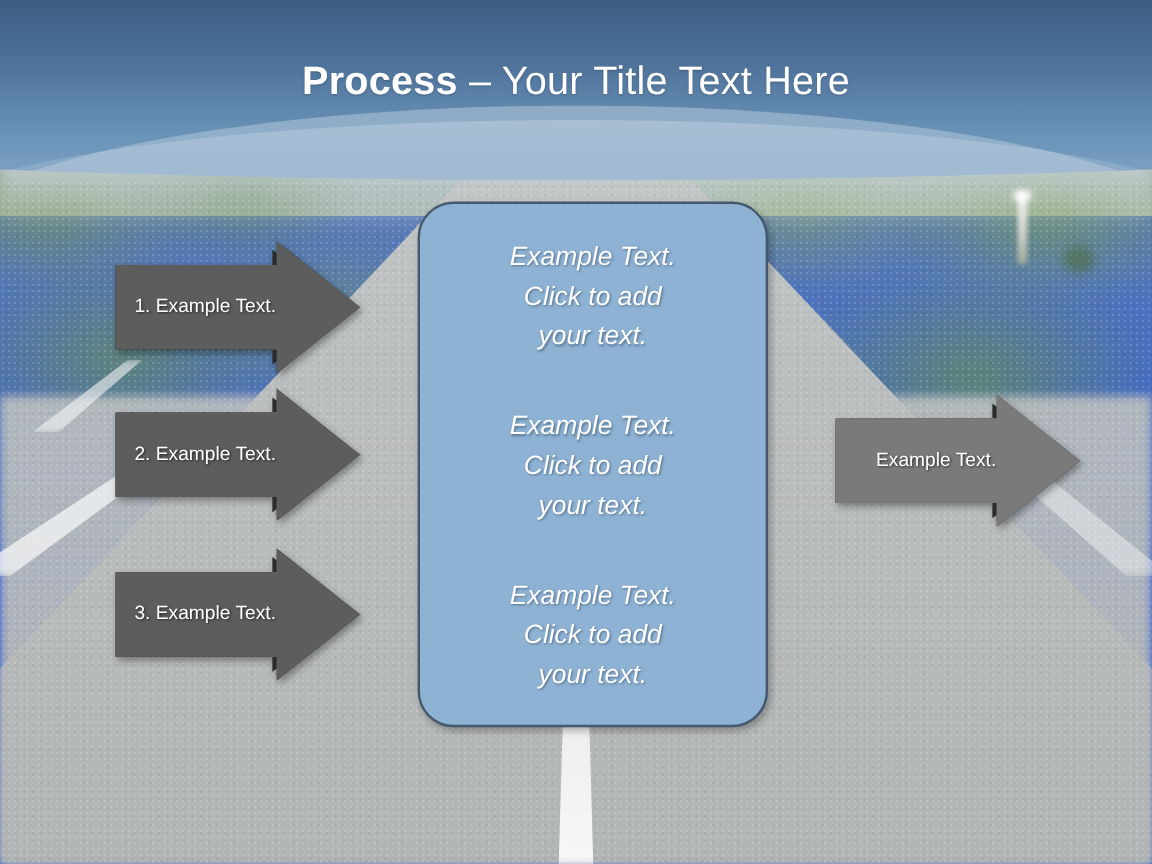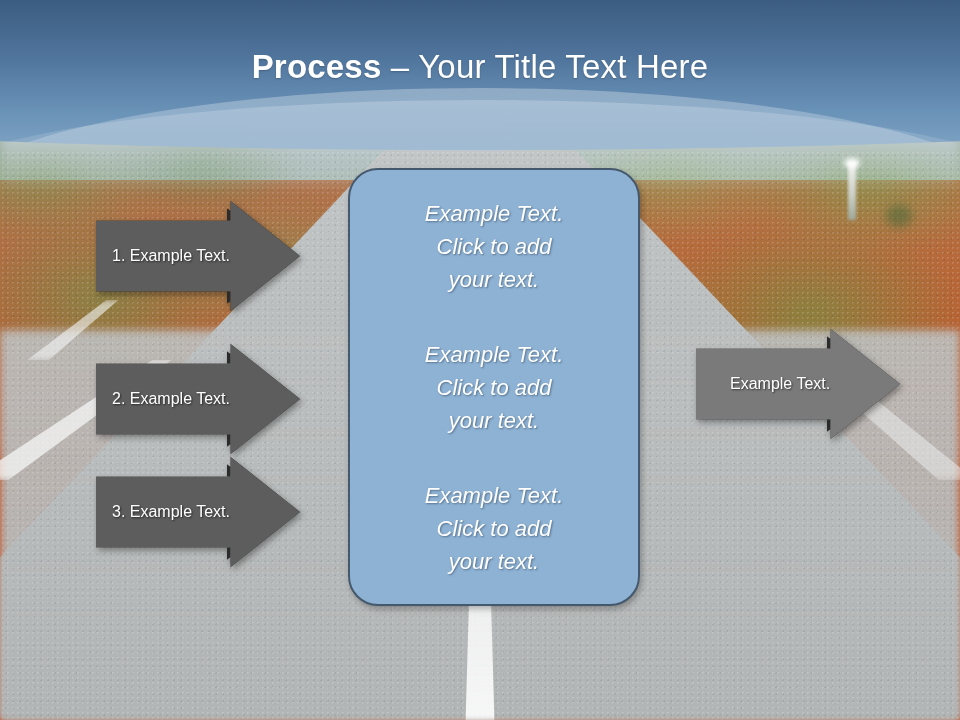--- a/index.html
+++ b/index.html
@@ -9,21 +9,21 @@
   }
   body {
     font-family: "Liberation Sans", sans-serif;
   }
 
   #slide {
     position: relative;
     width: 960px;
     height: 720px;
     overflow: hidden;
-    background: #c2410c;
+    background: #1d4ed8;
   }
 
   
   .bg-layer {
     position: absolute;
     left: 0; top: 0; right: 0; bottom: 0;
   }
   
   .bg-sky {
     position: absolute;
@@ -235,21 +235,21 @@
     color: #ffffff;
     font-size: 16px;
     text-shadow: 1px 1px 2px rgba(0,0,0,0.6);
     padding-left: 18px;
     white-space: nowrap;
   }
   .arrow-left { width: 204px; height: 110px; }
   .arrow-left .arrow-label { padding-left: 16px; }
 
   .arrow-1 { left: 96px; top: 201px; }
-  .arrow-2 { left: 96px; top: 344px; }
+  .arrow-2 { left: 96px; top: 324px; }
   .arrow-3 { left: 96px; top: 457px; text-align: center; }
 
   .arrow-out {
     left: 696px; top: 329px;
     width: 204px; height: 110px;
   }
   .arrow-out .arrow-shape { background: #7a7a7a; }
   .arrow-out .arrow-label { padding-left: 34px; }
 </style>
 </head>

